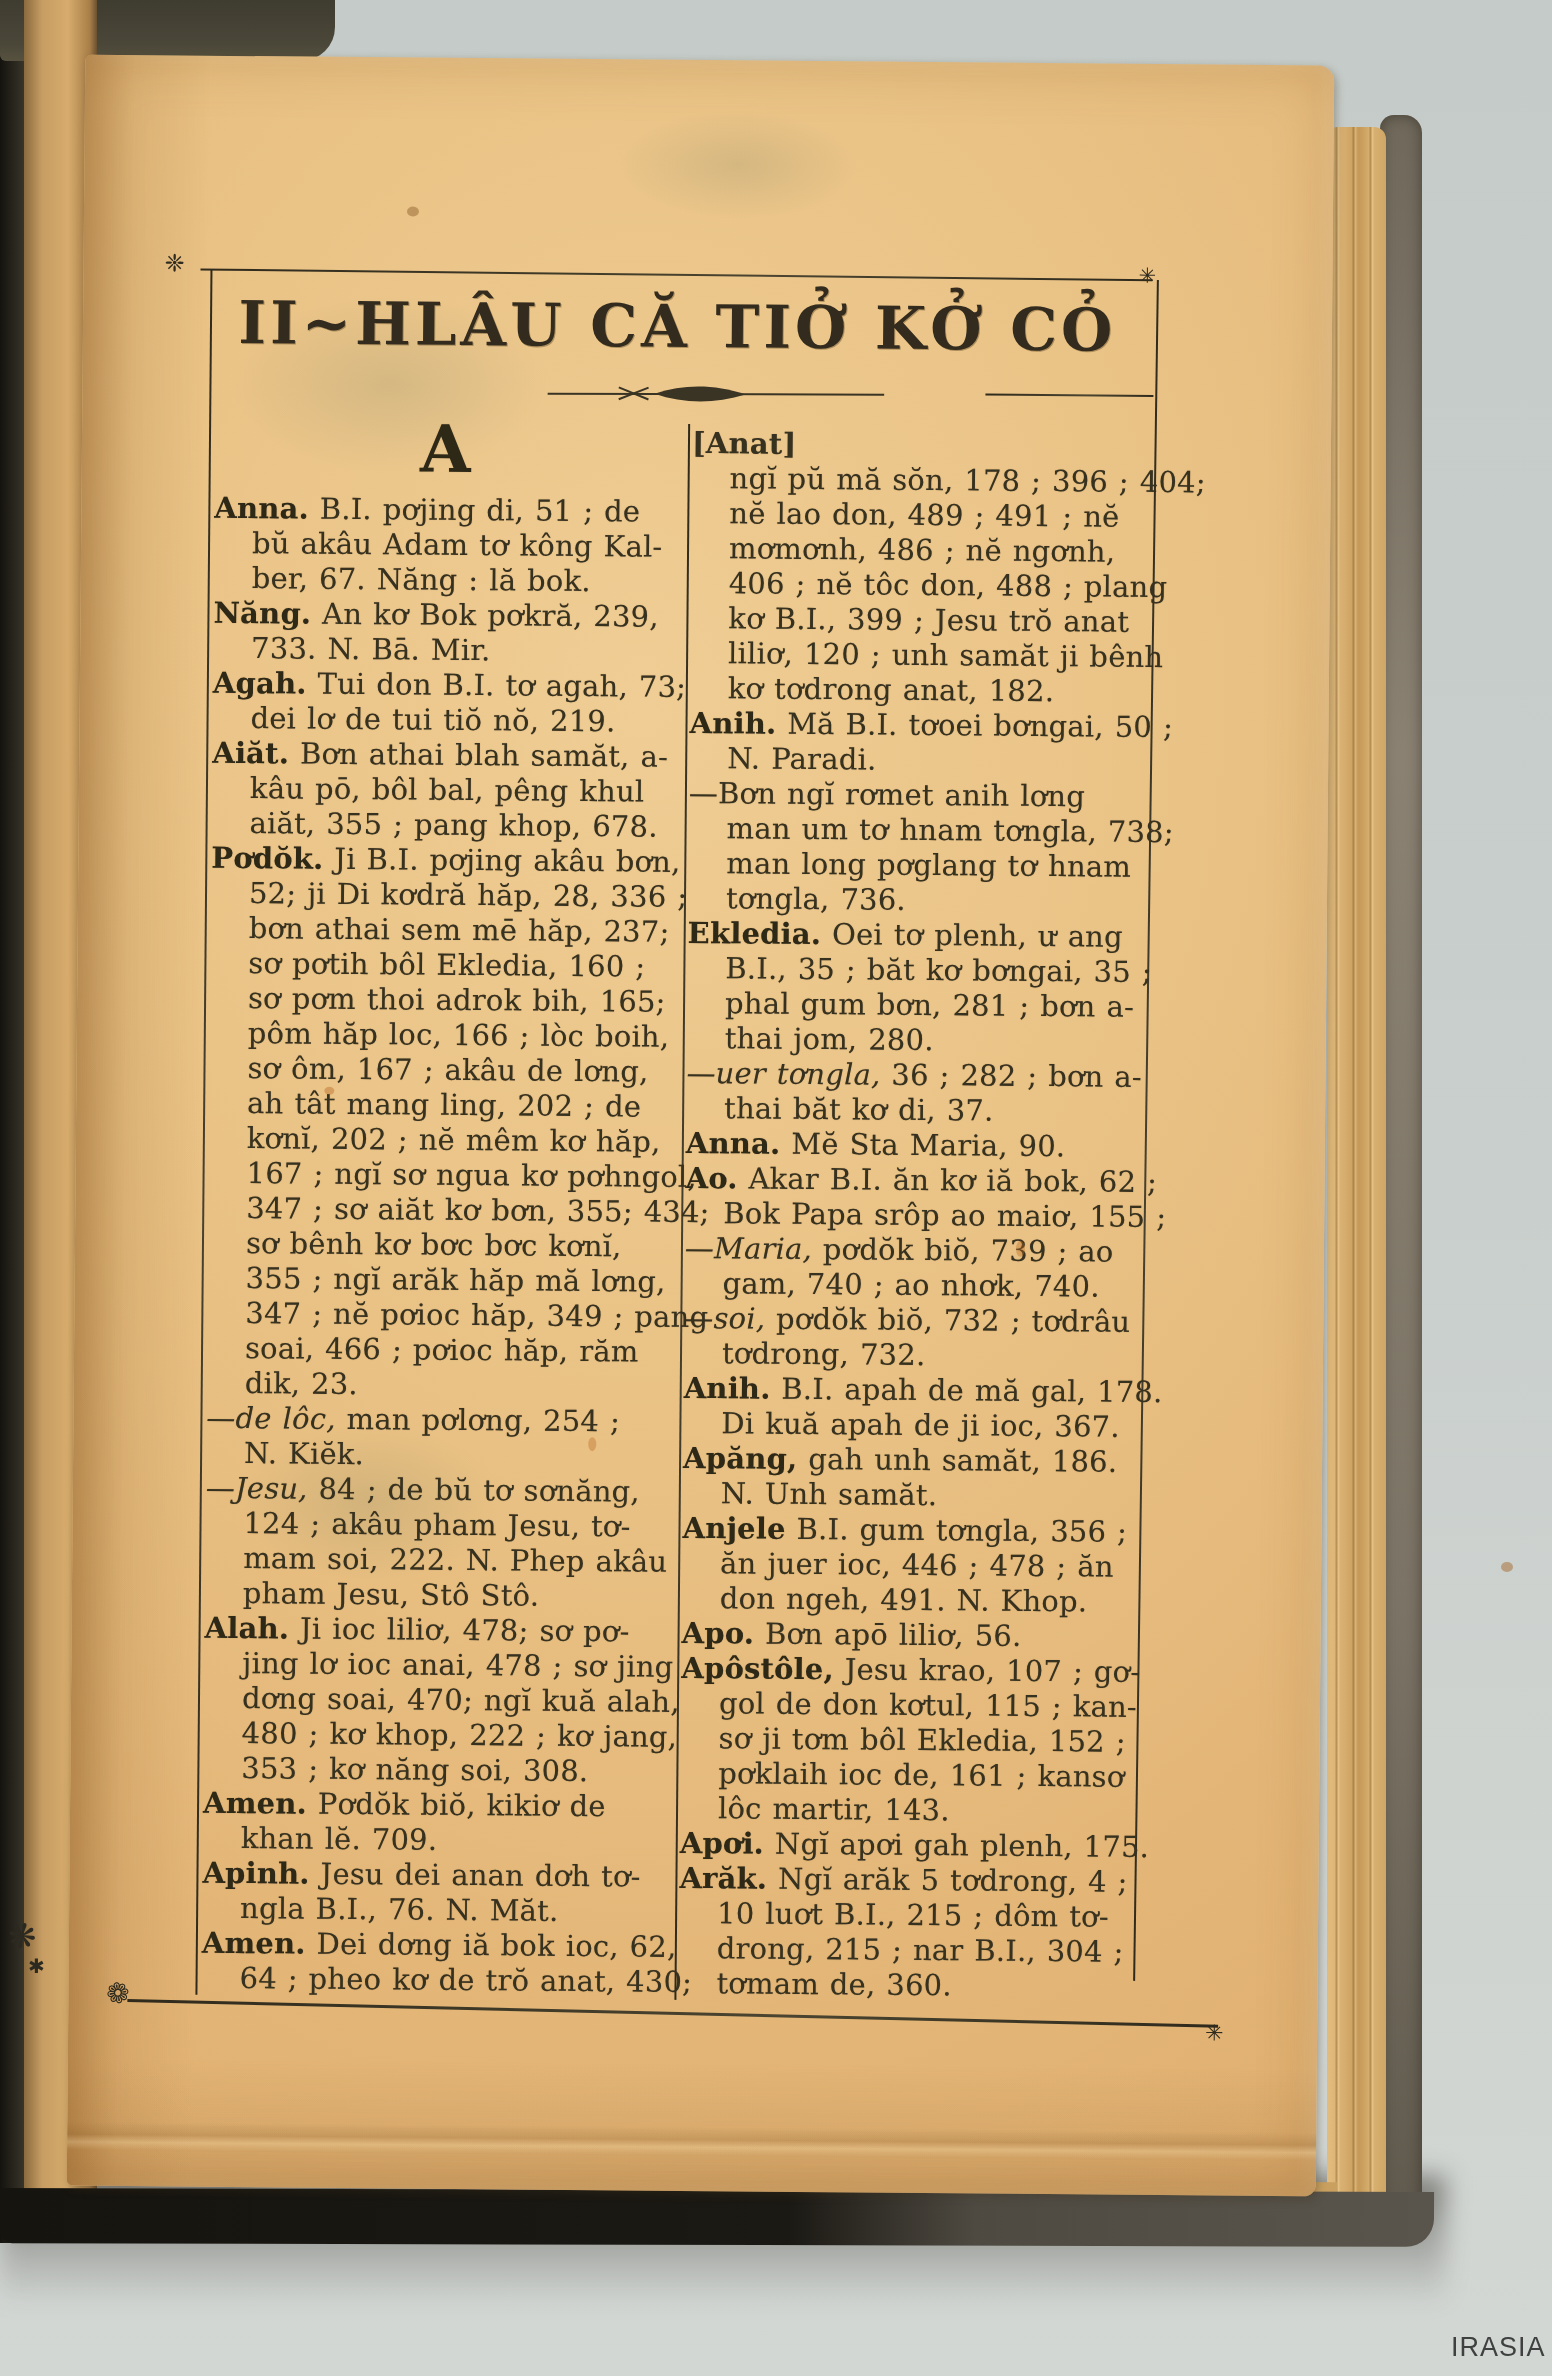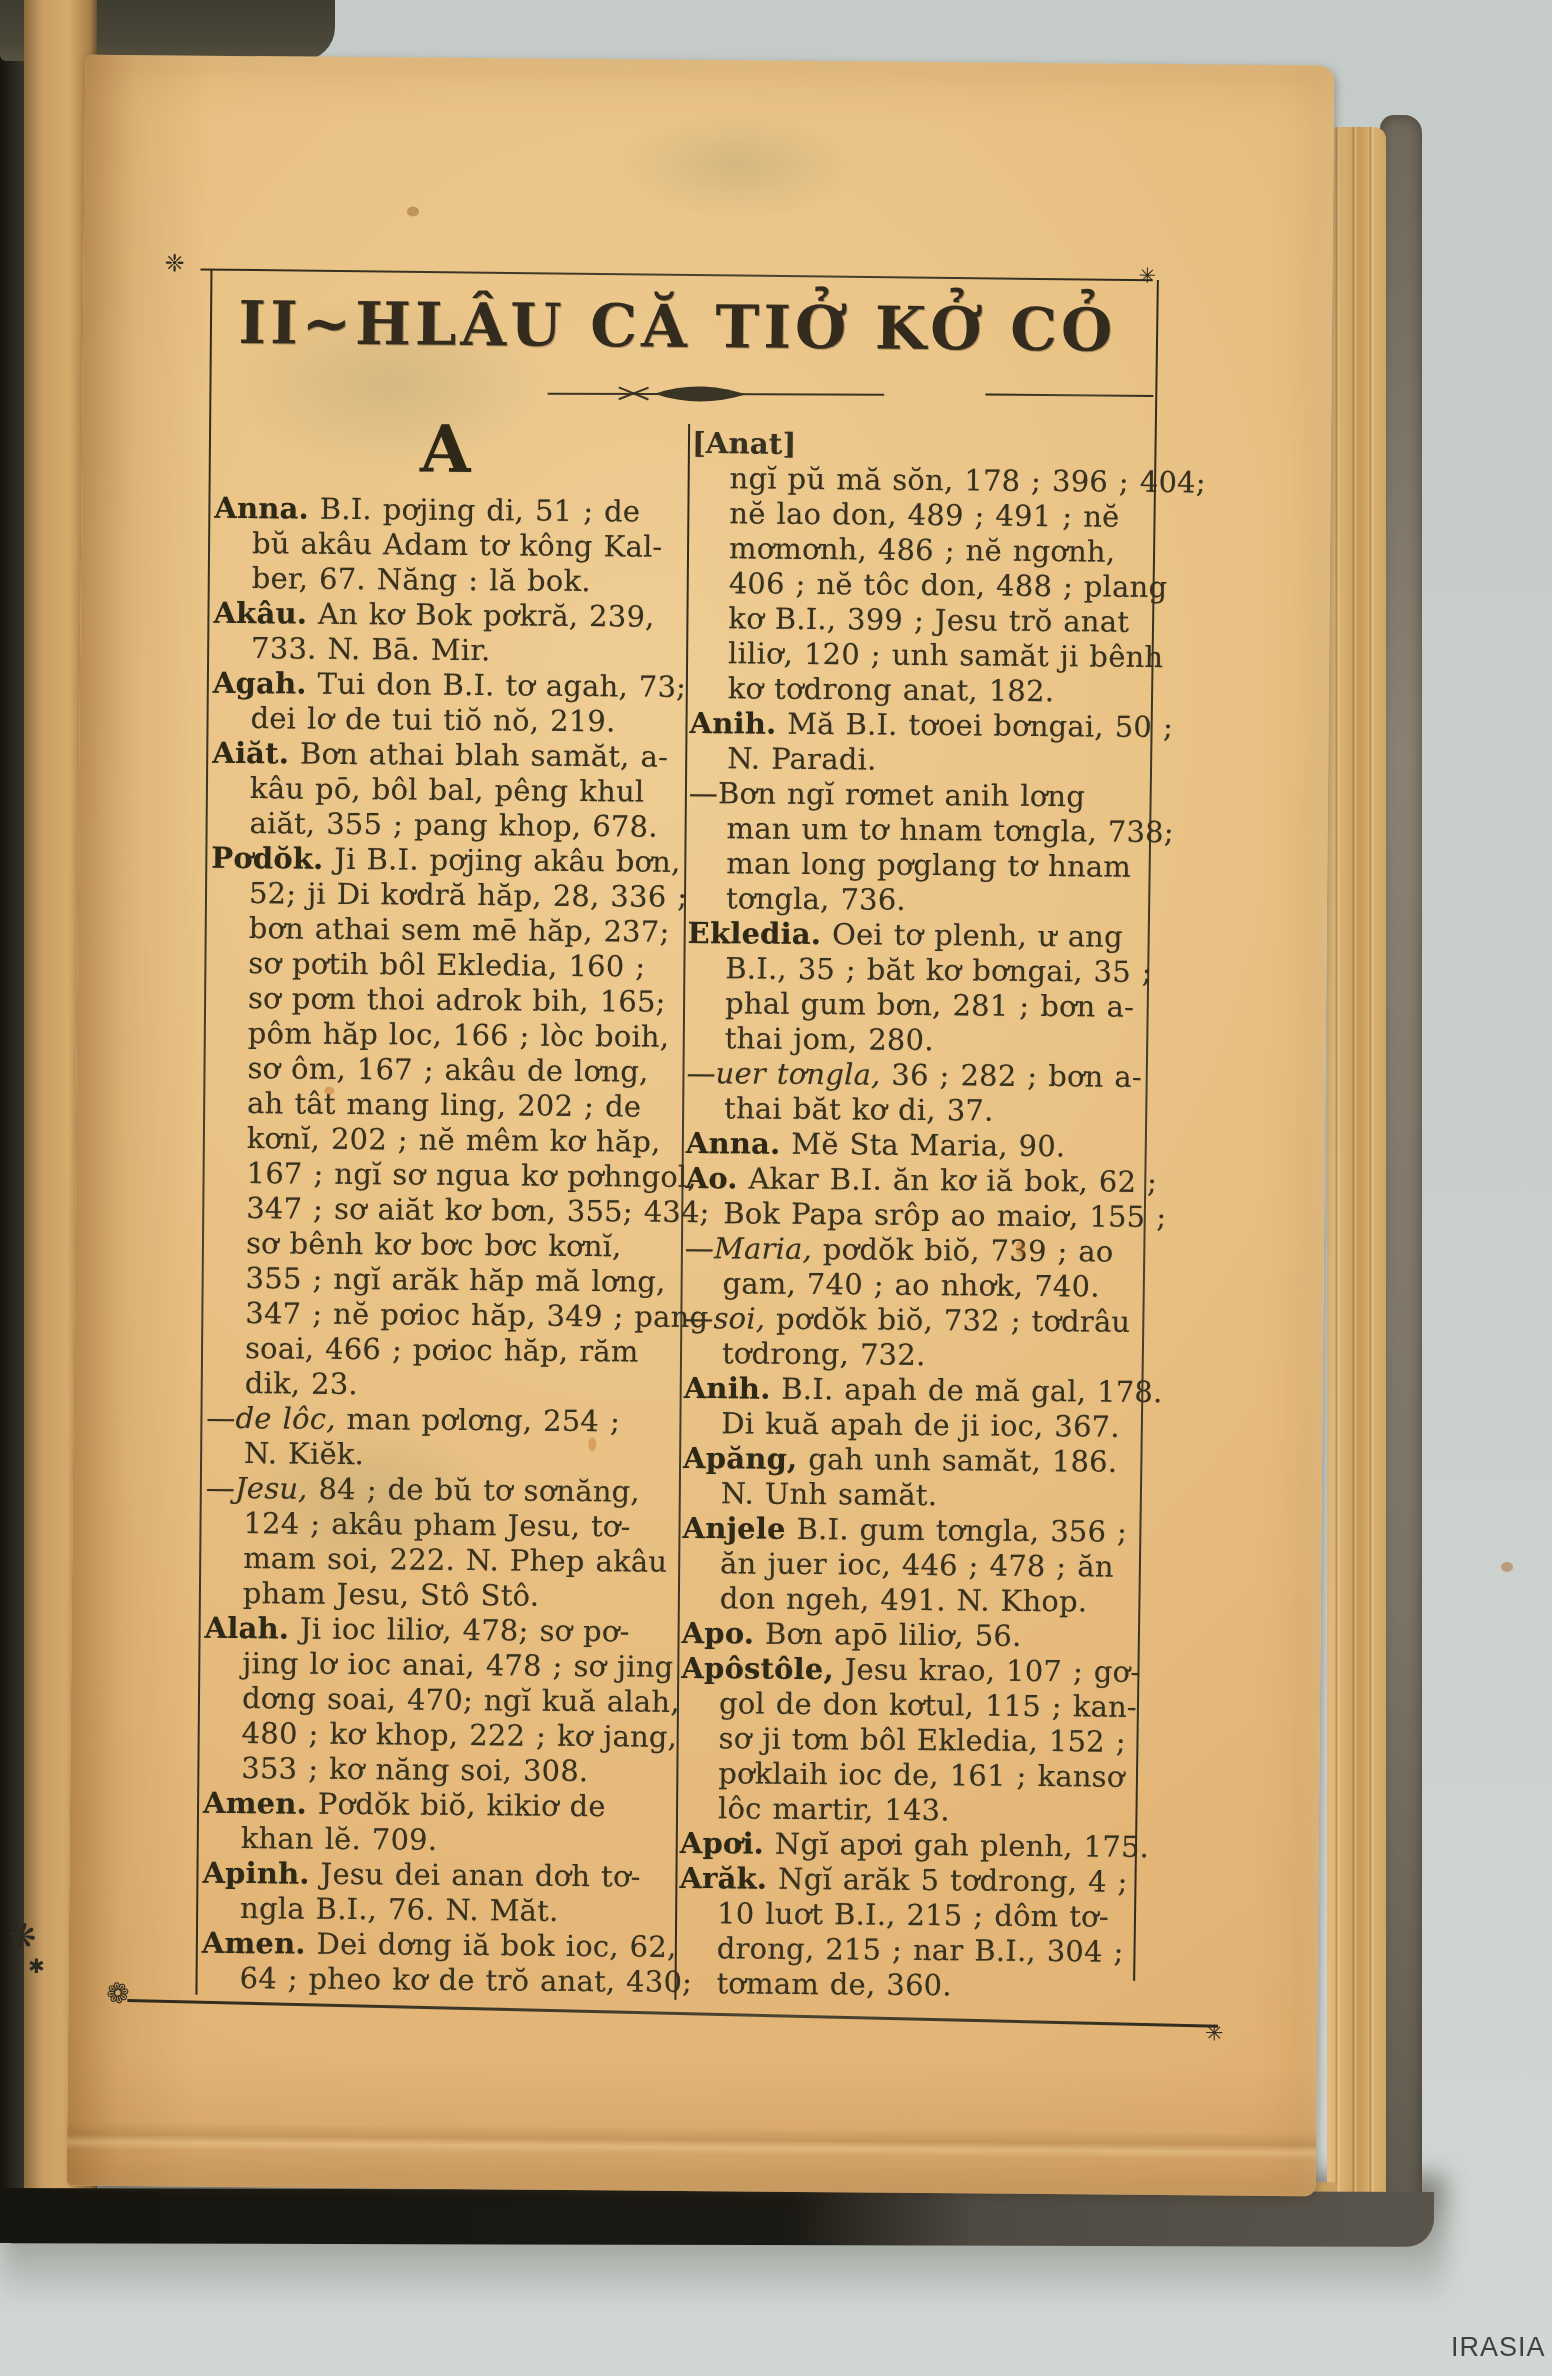--- a/index.html
+++ b/index.html
@@ -120,21 +120,21 @@
 
   <div class="col col-left">
     <div class="letter-big">A</div>
     <div id="left-entries">
         <div class="entry">
           <div class="line"><span class="head bold">Anna.</span> B.I. pơjing di, 51 ; de</div>
           <div class="line cont">bŭ akâu Adam tơ kông Kal-</div>
           <div class="line cont">ber, 67. Năng : lă bok.</div>
         </div>
         <div class="entry">
-          <div class="line"><span class="head bold">Akâu.</span> An kơ Bok pơkră, 239,</div>
+          <div class="line"><span class="head bold">Năng.</span> An kơ Bok pơkră, 239,</div>
           <div class="line cont">733. N. Bā. Mir.</div>
         </div>
         <div class="entry">
           <div class="line"><span class="head bold">Agah.</span> Tui don B.I. tơ agah, 73;</div>
           <div class="line cont">dei lơ de tui tiŏ nŏ, 219.</div>
         </div>
         <div class="entry">
           <div class="line"><span class="head bold">Aiăt.</span> Bơn athai blah samăt, a-</div>
           <div class="line cont">kâu pō, bôl bal, pêng khul</div>
           <div class="line cont">aiăt, 355 ; pang khop, 678.</div>

